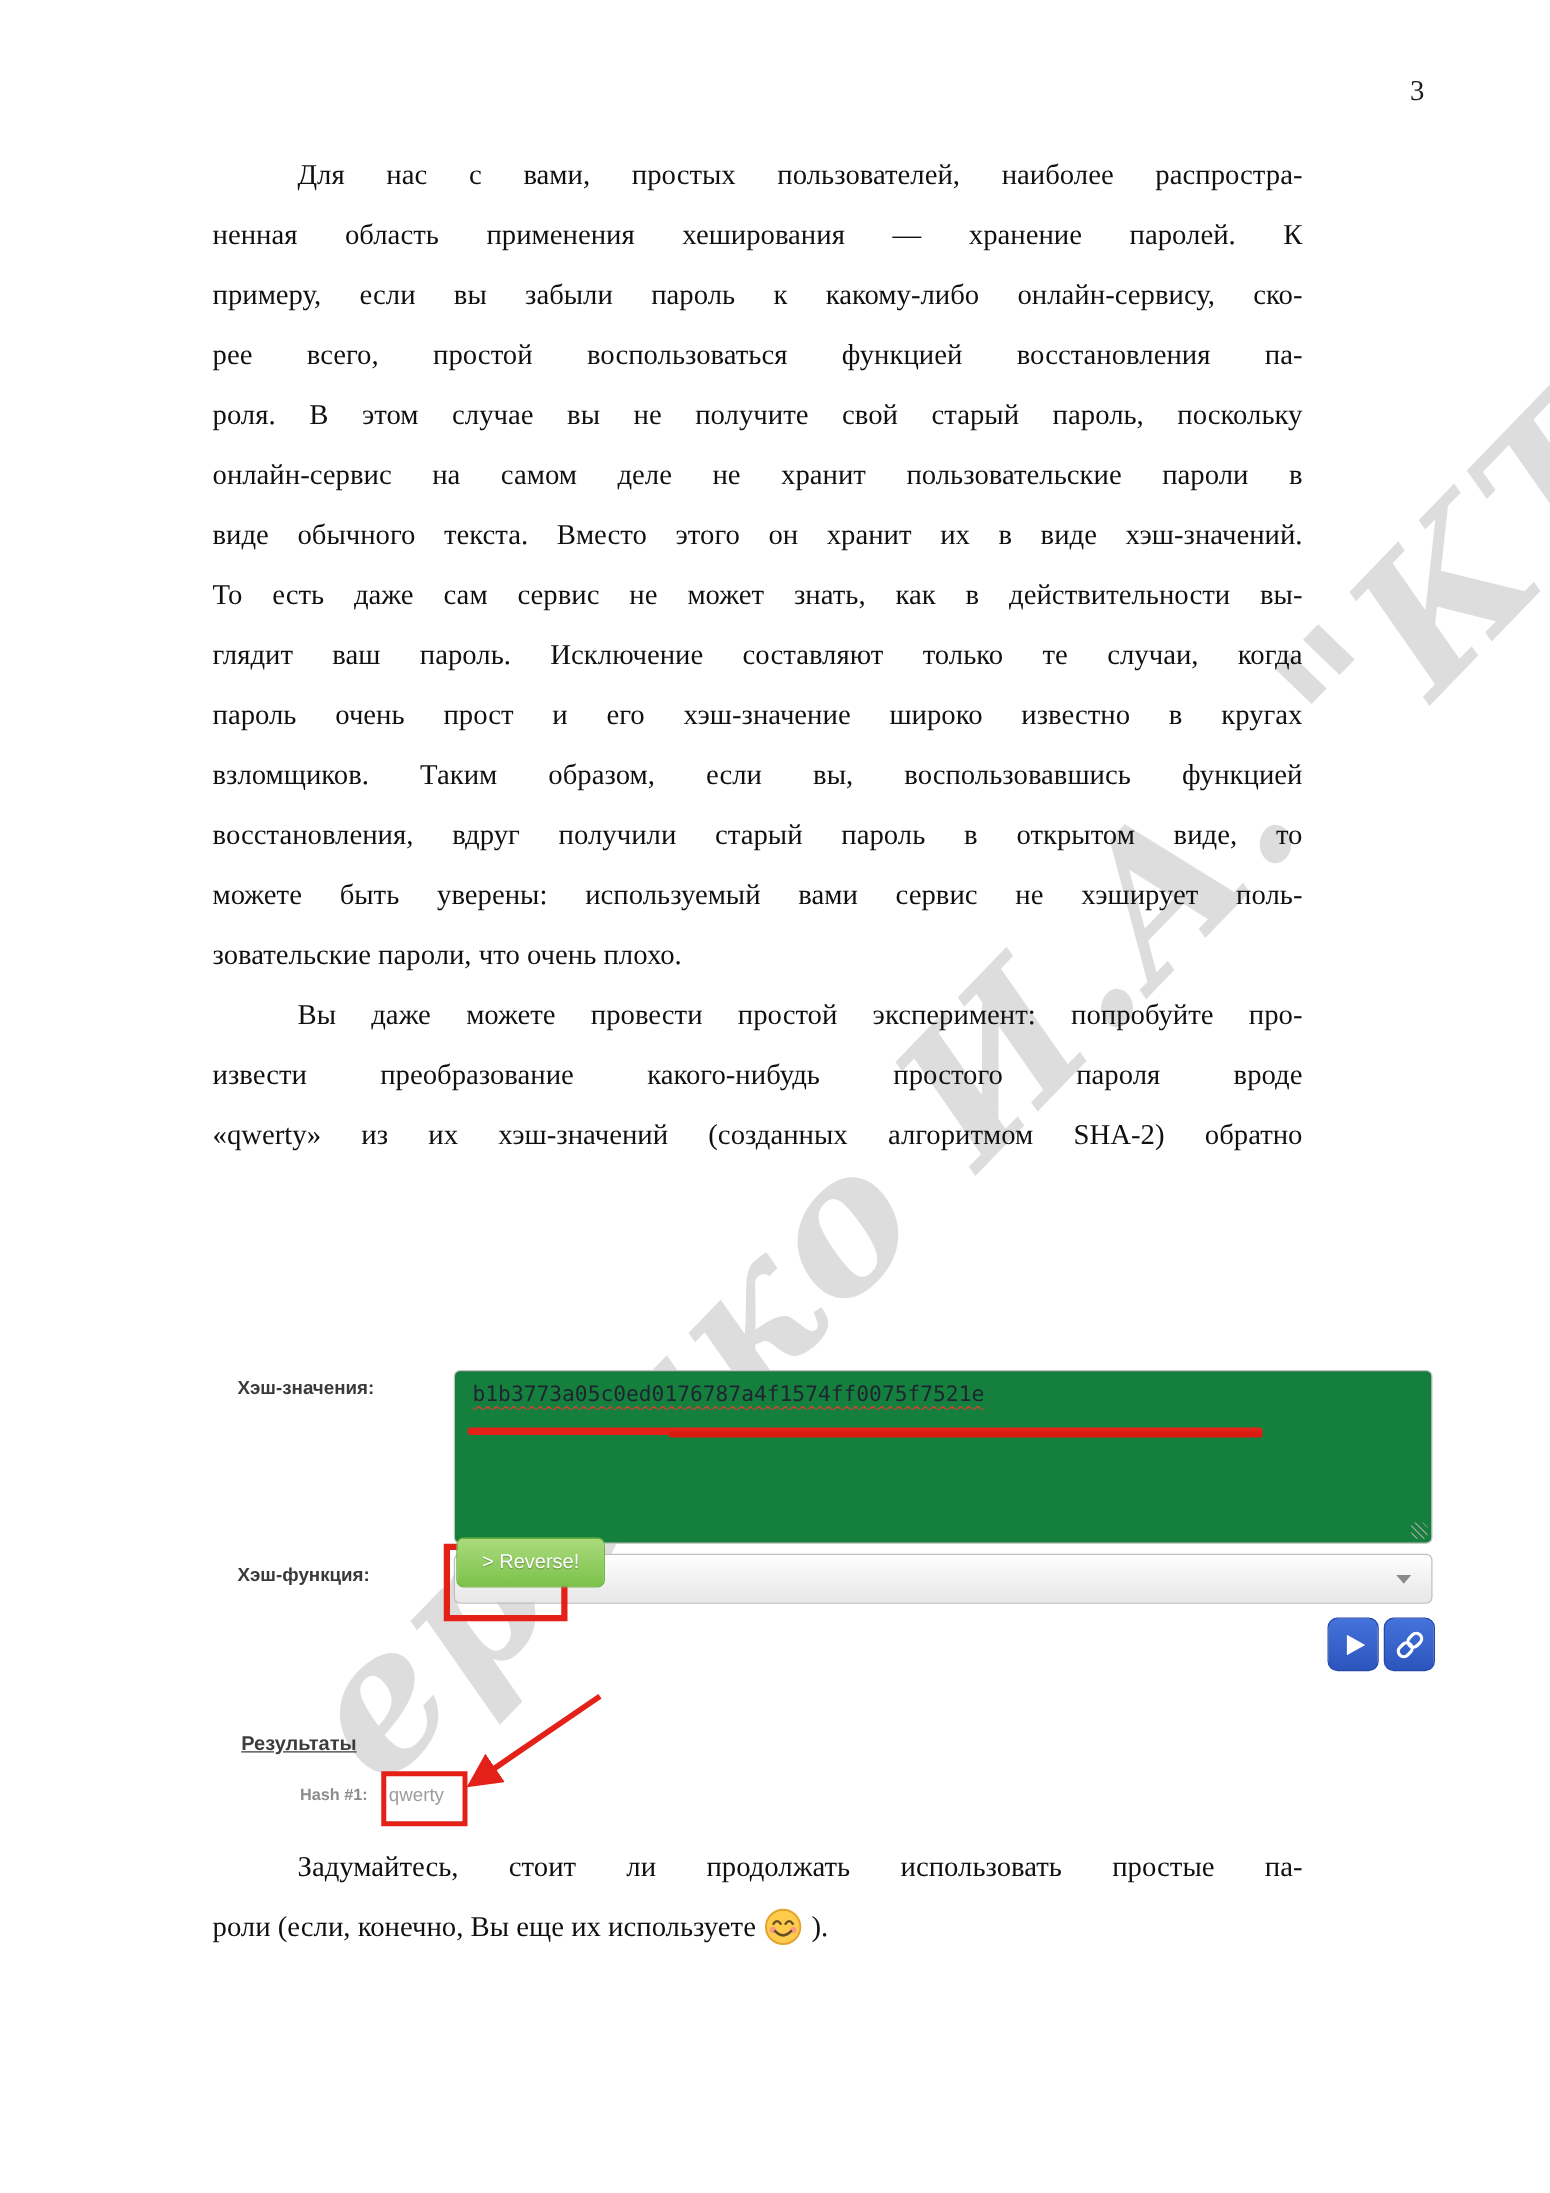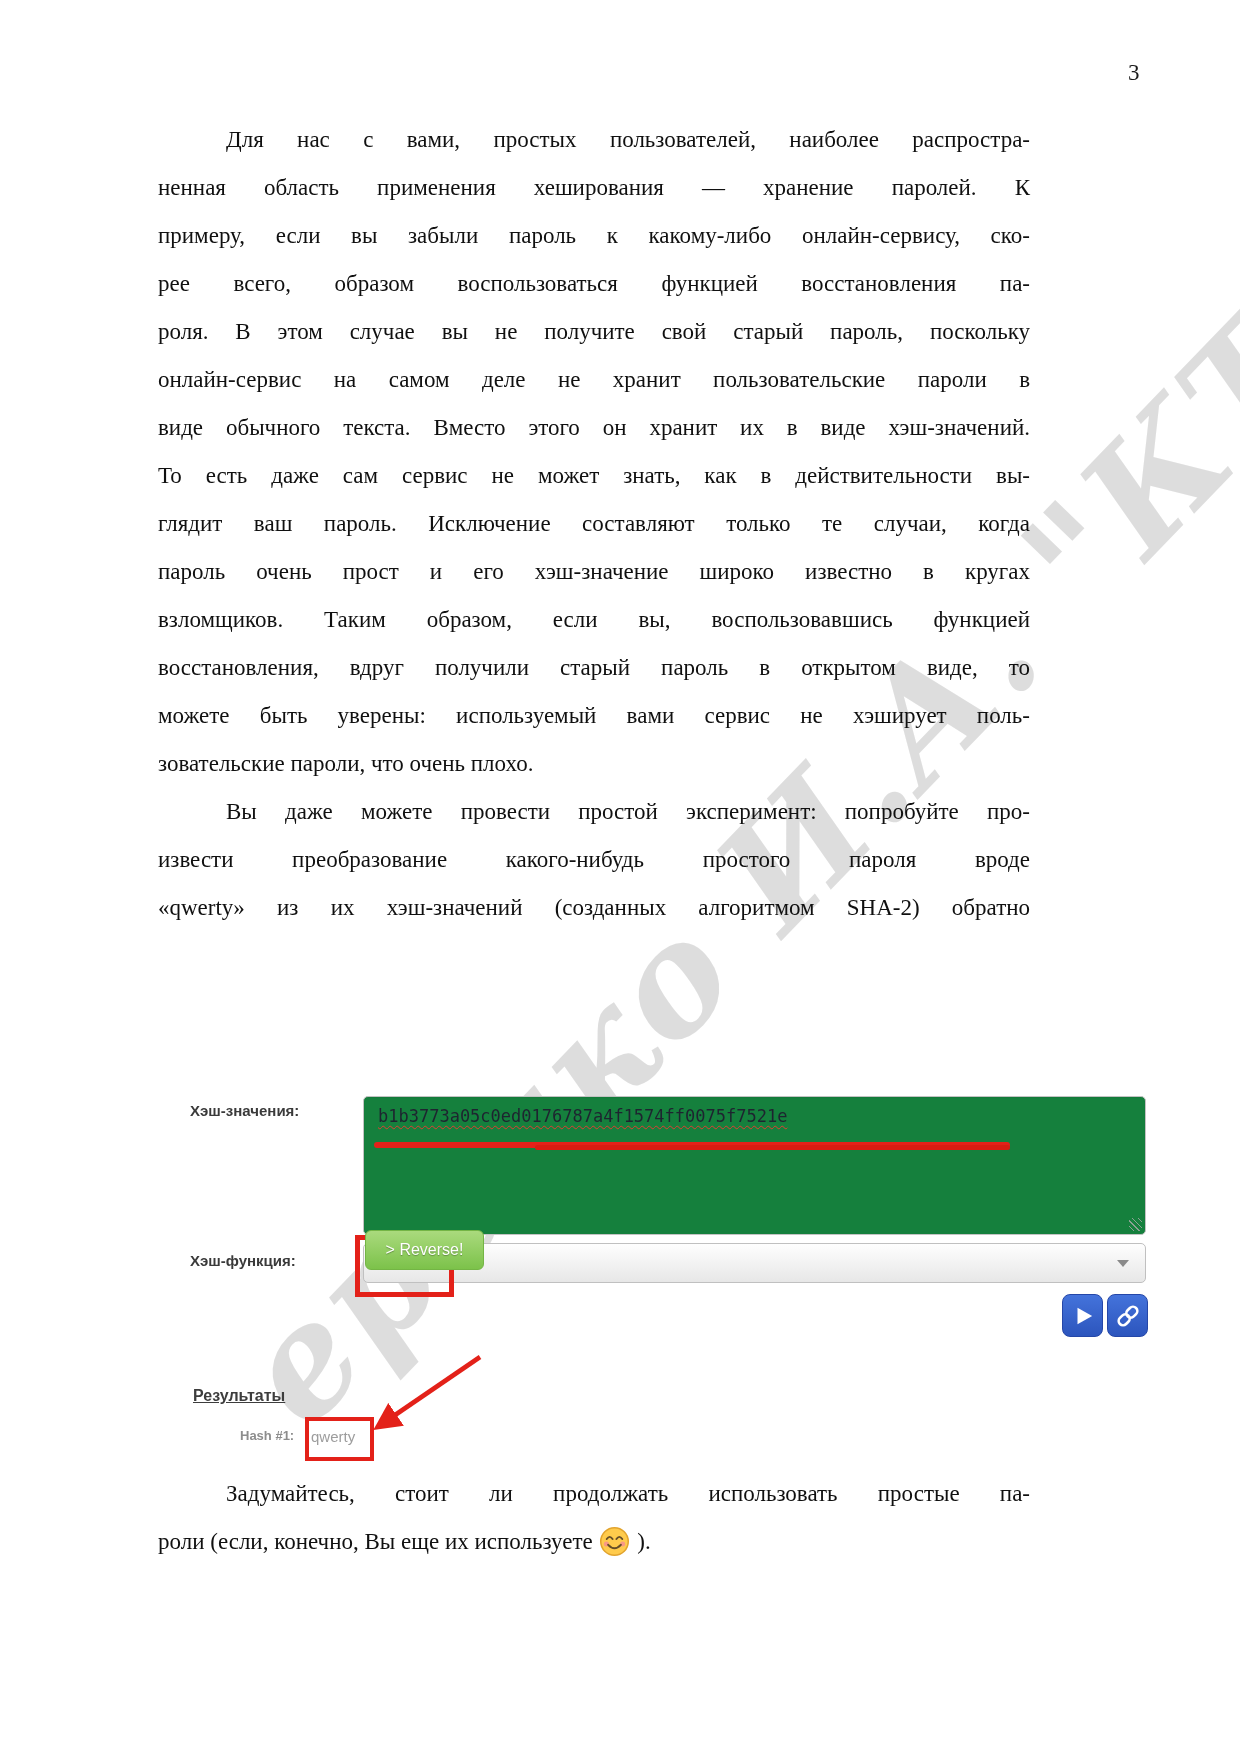--- a/index.html
+++ b/index.html
@@ -8,21 +8,21 @@
   
   .watermark{position:absolute;left:205px;top:1335px;font-family:"DejaVu Serif",serif;
              font-style:italic;font-weight:bold;font-size:150px;letter-spacing:4px;
              color:#c3c3c3;opacity:.55;white-space:nowrap;
              transform:rotate(-46deg);transform-origin:0 0;pointer-events:none;}
   
   .pagenum{position:absolute;left:1128px;top:60px;font-size:23px;color:#1c1c1c;}
   
   .bodytext{position:absolute;left:158px;width:872px;font-size:23px;line-height:48px;color:#101010;}
   .bt1{top:116px;} .bt3{top:1470px;}
-  .line{width:100%;}
+  .line{width:100%;margin-left:12px;}
   .line.just{text-align:justify;text-align-last:justify;}
   .line.ind{text-indent:68px;}
   
   .ui-label{position:absolute;font-family:"Liberation Sans",sans-serif;font-weight:bold;
             font-size:15px;color:#3a3a3a;}
   .hash-label{left:190px;top:1102px;}
   .func-label{left:190px;top:1252px;}
   .txtarea{position:absolute;left:363px;top:1096px;width:781px;height:137px;background:#15803d;
            border:1px solid #c3c3c3;border-radius:5px;box-shadow:inset 0 1px 2px rgba(0,0,0,.06);}
   .hash-text{position:absolute;left:14px;top:9px;font-family:"DejaVu Sans Mono",monospace;
@@ -67,21 +67,21 @@
 <div class="page">
 
   <div class="watermark">еренко И.А. "КТИ</div>
 
   <div class="pagenum">3</div>
 
   <div class="bodytext bt1">
       <div class="line just ind"><span>Для нас с вами, простых пользователей, наиболее распростра-</span></div>
       <div class="line just"><span>ненная область применения хеширования — хранение паролей. К</span></div>
       <div class="line just"><span>примеру, если вы забыли пароль к какому-либо онлайн-сервису, ско-</span></div>
-      <div class="line just"><span>рее всего, образом воспользоваться функцией восстановления па-</span></div>
+      <div class="line just"><span>рее всего, простой воспользоваться функцией восстановления па-</span></div>
       <div class="line just"><span>роля. В этом случае вы не получите свой старый пароль, поскольку</span></div>
       <div class="line just"><span>онлайн-сервис на самом деле не хранит пользовательские пароли в</span></div>
       <div class="line just"><span>виде обычного текста. Вместо этого он хранит их в виде хэш-значений.</span></div>
       <div class="line just"><span>То есть даже сам сервис не может знать, как в действительности вы-</span></div>
       <div class="line just"><span>глядит ваш пароль. Исключение составляют только те случаи, когда</span></div>
       <div class="line just"><span>пароль очень прост и его хэш-значение широко известно в кругах</span></div>
       <div class="line just"><span>взломщиков. Таким образом, если вы, воспользовавшись функцией</span></div>
       <div class="line just"><span>восстановления, вдруг получили старый пароль в открытом виде, то</span></div>
       <div class="line just"><span>можете быть уверены: используемый вами сервис не хэширует поль-</span></div>
       <div class="line"><span>зовательские пароли, что очень плохо.</span></div>

